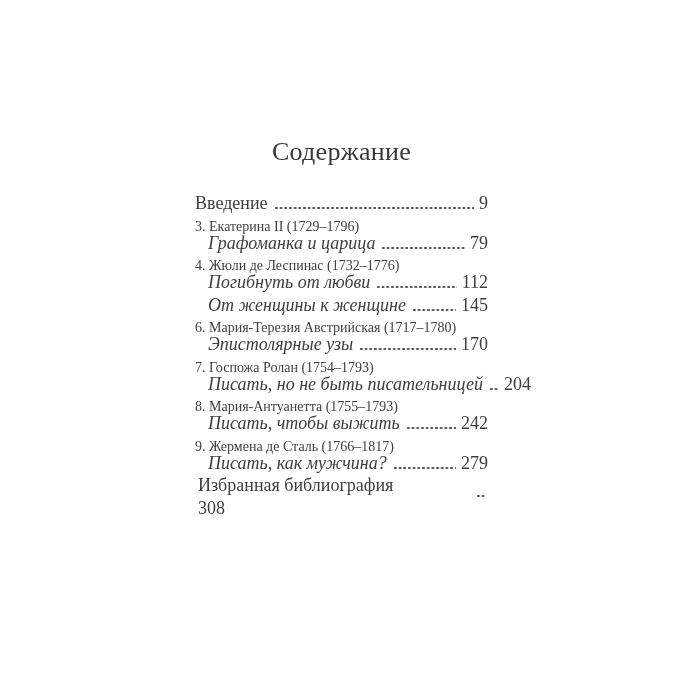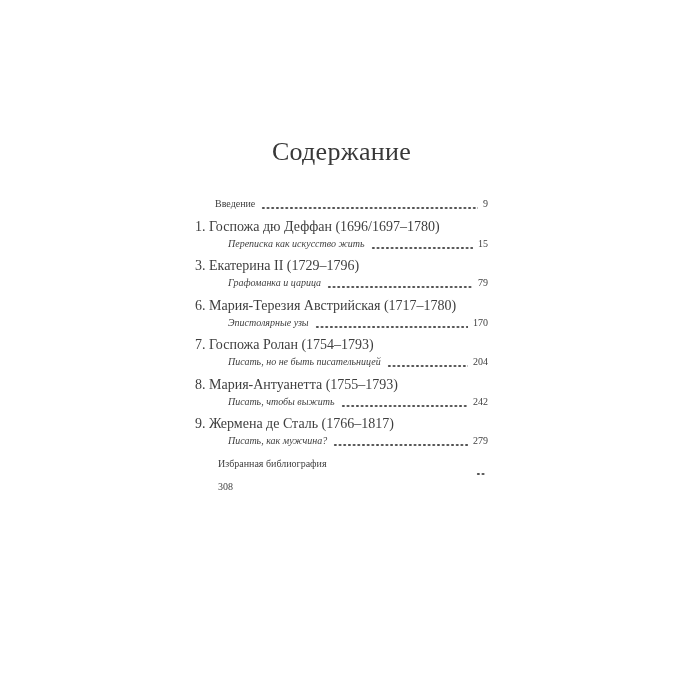--- a/index.html
+++ b/index.html
@@ -26,24 +26,23 @@
     font-size: 26px;
     line-height: 28px;
     font-weight: 400;
     text-align: center;
     letter-spacing: 0.3px;
     color: #383838;
   }
   .row {
     display: flex;
     align-items: baseline;
-    font-size: 10px;
+    font-size: 18px;
     line-height: 17px;
     white-space: nowrap;
-    margin-left: 20px;
   }
   .entry { margin-top: 5.5px; }
   .row.outro { margin-top: 5.5px; flex-direction: column; }
   .entry-title {
     font-size: 14px;
     line-height: 17px;
     white-space: nowrap;
   }
   .row.sub { padding-left: 13px; }
   .subtitle { font-style: italic; }
@@ -72,47 +71,52 @@
 
   <div class="toc">
 
     <div class="row intro">
       <span class="label">Введение</span>
       <span class="leader"></span>
       <span class="pagenum">9</span>
     </div>
 
     <div id="entries">
-  <div class="entry">
-    <div class="entry-title">
-      <span class="num">1. </span>
-      <span class="name">Госпожа дю Деффан (1696/1697–1780)</span>
-    </div>
-    <div class="row sub">
-      <span class="subtitle">Переписка как искусство жить</span>
-      <span class="leader"></span>
-      <span class="pagenum">15</span>
-    </div>
-  </div>
 
 
   <div class="entry">
     <div class="entry-title">
       <span class="num">3. </span>
       <span class="name">Екатерина II (1729–1796)</span>
     </div>
     <div class="row sub">
       <span class="subtitle">Графоманка и царица</span>
       <span class="leader"></span>
       <span class="pagenum">79</span>
     </div>
   </div>
 
+  <div class="entry">
+    <div class="entry-title">
+      <span class="num">4. </span>
+      <span class="name">Жюли де Леспинас (1732–1776)</span>
+    </div>
+    <div class="row sub">
+      <span class="subtitle">Погибнуть от любви</span>
+      <span class="leader"></span>
+      <span class="pagenum">112</span>
+    </div>
+  </div>
 
   <div class="entry">
+    <div class="row sub">
+      <span class="subtitle">От женщины к женщине</span>
+      <span class="leader"></span>
+      <span class="pagenum">145</span>
+    </div>
   </div>
 
   <div class="entry">
     <div class="entry-title">
       <span class="num">6. </span>
       <span class="name">Мария-Терезия Австрийская (1717–1780)</span>
     </div>
     <div class="row sub">
       <span class="subtitle">Эпистолярные узы</span>
       <span class="leader"></span>

